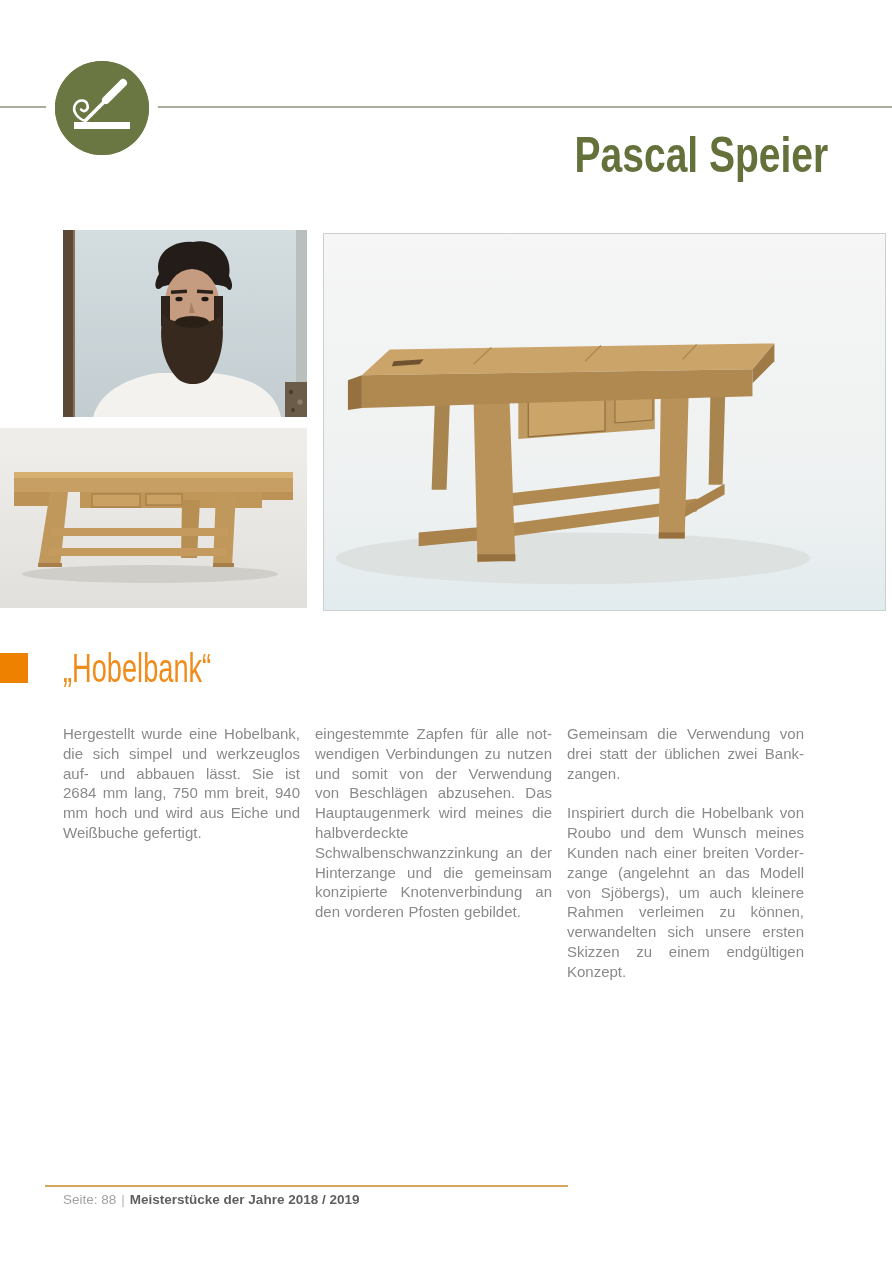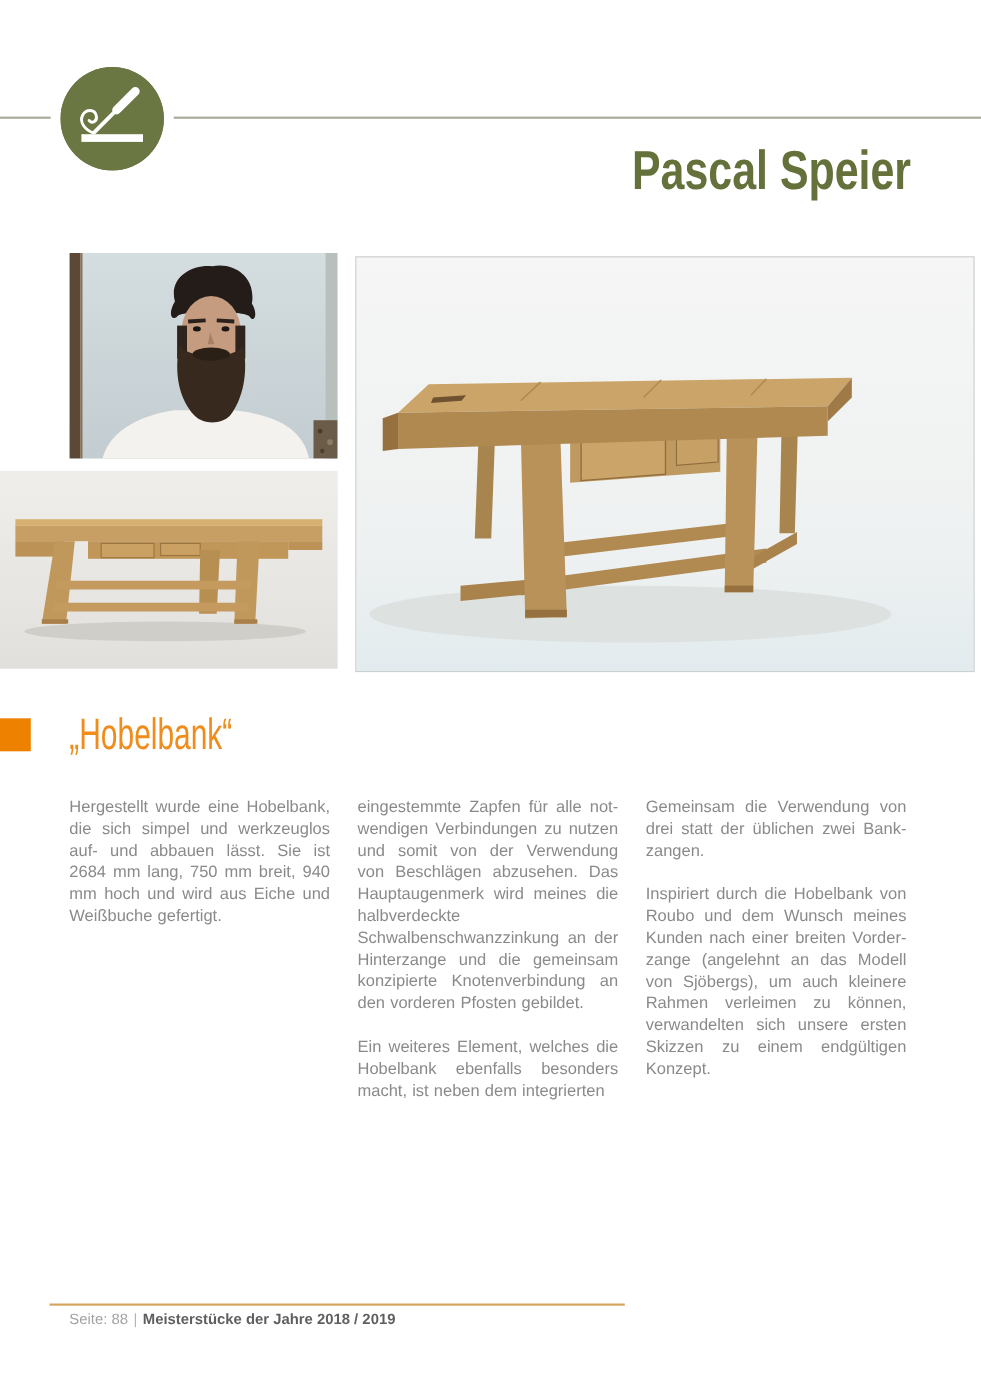--- a/index.html
+++ b/index.html
@@ -21,21 +21,21 @@
   .photo{position:absolute;overflow:hidden;background:#eee;}
   .photo svg{display:block;width:100%;height:100%;}
   .photo-portrait{left:63px;top:230px;width:244px;height:187px;}
   .photo-small{left:0;top:428px;width:307px;height:180px;}
   .photo-large{left:323px;top:233px;width:563px;height:378px;border:1px solid #ccd0cf;box-sizing:border-box;}
   .bullet{position:absolute;left:0;top:653px;width:28px;height:30px;background:#EE8200;}
   .article-title{
     position:absolute;left:63px;top:646px;font-size:40px;font-weight:400;color:#F08C1B;
     white-space:nowrap;transform:scaleX(0.68);transform-origin:0 50%;
   }
-  .columns{position:absolute;left:63px;top:724px;width:762px;display:flex;gap:25px;}
+  .columns{position:absolute;left:63px;top:724px;width:762px;display:flex;gap:15px;}
   .col{width:237px;}
   .col p{
     margin:0 0 20px 0;font-size:15px;line-height:19.8px;color:#8A8A8A;
     text-align:justify;word-spacing:0.5px;
   }
   .footer-rule{position:absolute;left:45px;top:1185px;width:523px;height:2px;background:#D5A55F;}
   .footer-text{position:absolute;left:63px;top:1192px;font-size:13.5px;color:#A3A3A3;}
   .footer-text .sep{color:#B5B5B5;padding:0 5px;}
   .footer-text .pub{font-weight:bold;color:#5F5F5F;text-align:right;}
 </style>
@@ -158,21 +158,20 @@
 
   <div class="bullet"></div>
   <div class="article-title">„Hobelbank“</div>
 
   <div class="columns">
     <div class="col">
       <p>Hergestellt wurde eine Hobelbank, die sich simpel und werkzeuglos auf- und abbauen lässt. Sie ist 2684 mm lang, 750 mm breit, 940 mm hoch und wird aus Eiche und Weißbuche gefertigt.</p>
     </div>
     <div class="col">
       <p>eingestemmte Zapfen für alle not­wendigen Verbindungen zu nutzen und somit von der Verwendung von Beschlägen abzusehen. Das Haupt­augenmerk wird meines die halbver­deckte Schwalbenschwanzzinkung an der Hinterzange und die gemein­sam konzipierte Knotenverbindung an den vorderen Pfosten gebildet.</p>
-      <p>Ein weiteres Element, welches die Hobelbank ebenfalls besonders macht, ist neben dem integrierten</p>
     </div>
     <div class="col">
       <p>Gemeinsam die Verwendung von drei statt der üblichen zwei Bank­zangen.</p>
       <p>Inspiriert durch die Hobelbank von Roubo und dem Wunsch meines Kunden nach einer breiten Vorder­zange (angelehnt an das Modell von Sjöbergs), um auch kleinere Rahmen verleimen zu können, verwandelten sich unsere ersten Skizzen zu einem endgültigen Konzept.</p>
     </div>
   </div>
 
   <div class="footer-rule"></div>
   <div class="footer-text">
     <span>Seite: 88</span><span class="sep">|</span><span class="pub">Meisterstücke der Jahre 2018 / 2019</span>

